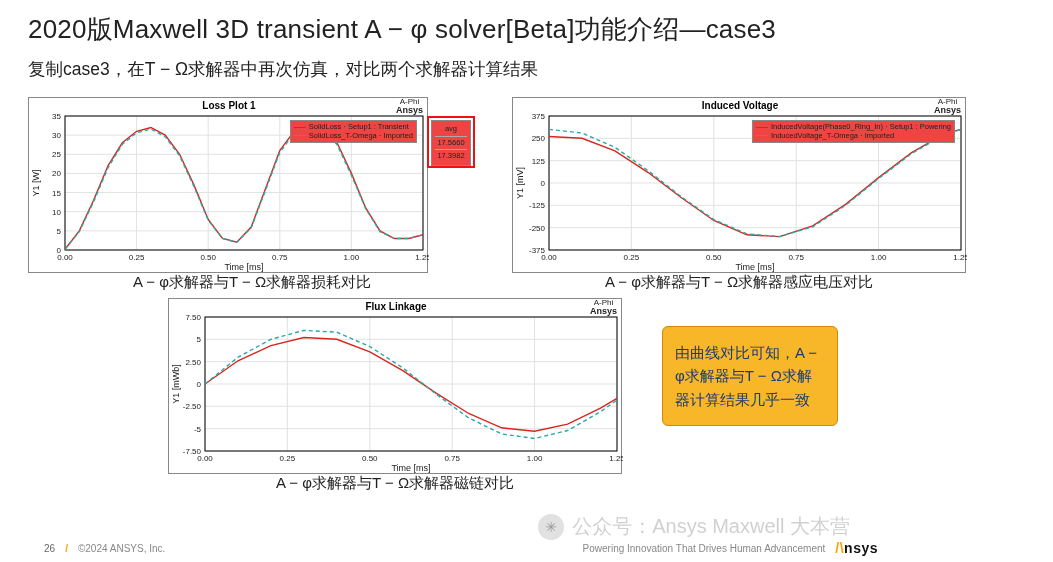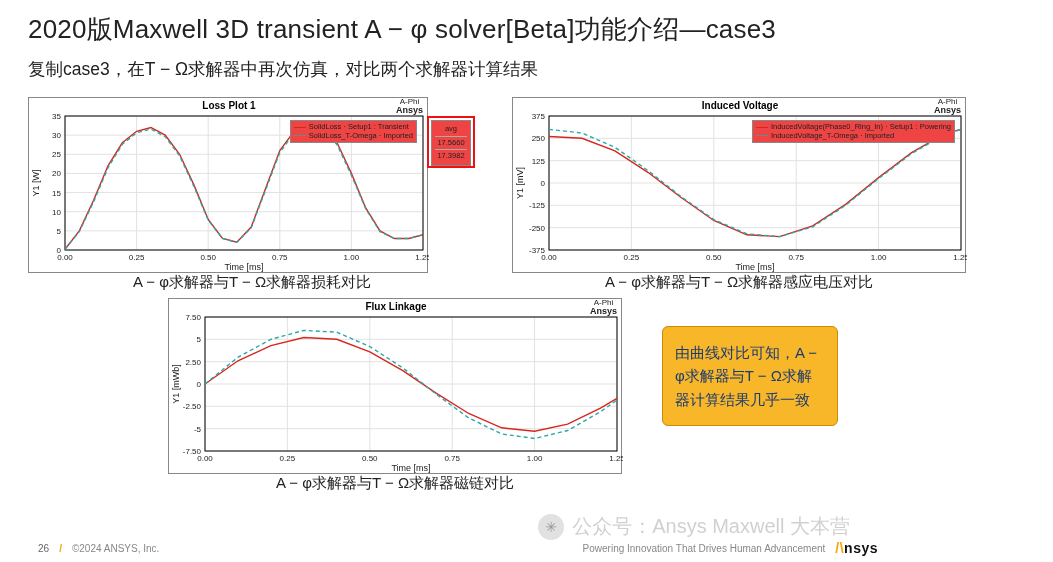--- a/index.html
+++ b/index.html
@@ -19,21 +19,21 @@
   .legend-sw { width: 12px; height: 0; border-top: 1.5px solid red; }
   .legend-sw.dash { border-top-style: dashed; }
   .redbox { position: absolute; border: 2px solid #e11; }
   .axis-label { font-size: 9px; fill: #222; }
   .tick { font-size: 8px; fill: #222; }
   .grid line { stroke: #e2e2e2; stroke-width: 1; }
   path.series { fill: none; stroke-width: 1.4; }
   .caption { font-size: 15px; }
   .lower { display: flex; gap: 40px; align-items: flex-start; margin-top: 6px; margin-left: 140px; }
   .note-box { margin-top: 28px; width: 176px; background: #f8b629; border: 1px solid #d08a00; border-radius: 6px; padding: 14px 12px; font-size: 15px; color: #1b3b73; line-height: 1.55; }
-  .footer { position: absolute; left: 10px; right: 0; bottom: 6px; display: flex; align-items: center; font-size: 10px; color: #888; padding: 0 28px; }
+  .footer { position: absolute; left: 16px; right: 0; bottom: 6px; display: flex; align-items: center; font-size: 10px; color: #888; padding: 0 28px; }
   .footer .pgnum { color: #666; margin-right: 10px; }
   .footer .slash { color: #f7a400; font-weight: 700; margin-right: 10px; }
   .footer .right { margin-left: auto; display: flex; align-items: center; gap: 10px; }
   .ansys-logo { font-weight: 700; font-size: 14px; letter-spacing: .5px; color: #111; }
   .ansys-logo .a2 { color: #f7a400; }
   .wm { position: absolute; right: 56px; bottom: 22px; font-size: 20px; color: rgba(120,120,120,.35); display: flex; align-items: center; gap: 8px; font-weight: 500; }
   .wm-ic { width: 26px; height: 26px; border-radius: 50%; background: rgba(120,120,120,.22); display: flex; align-items: center; justify-content: center; font-size: 14px; color: rgba(80,80,80,.5); }
   .ylabel { font-size: 9px; }
 </style>
 </head>

